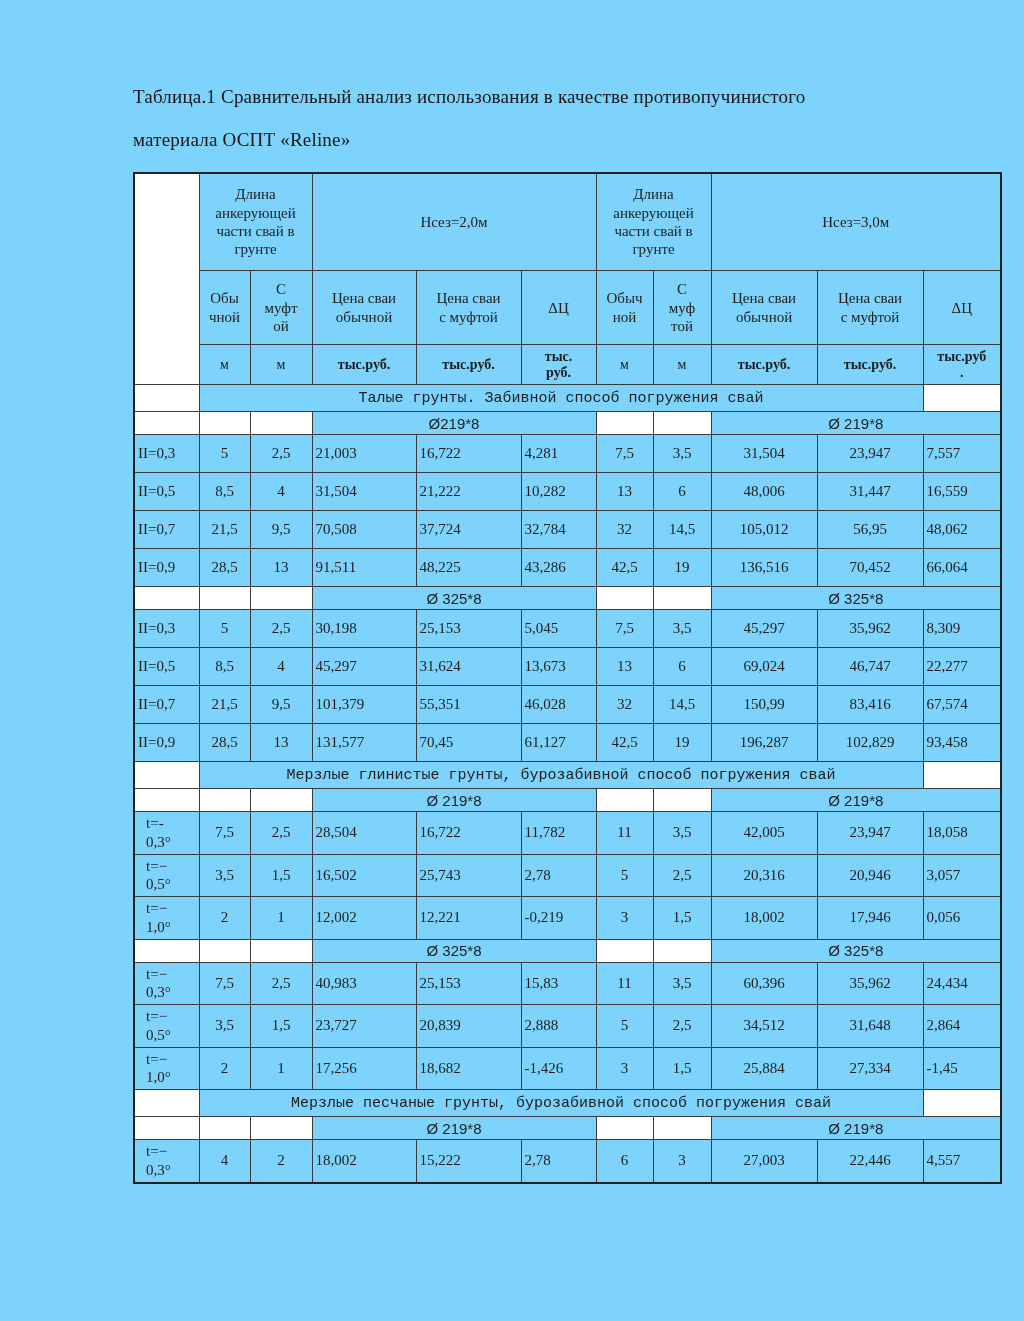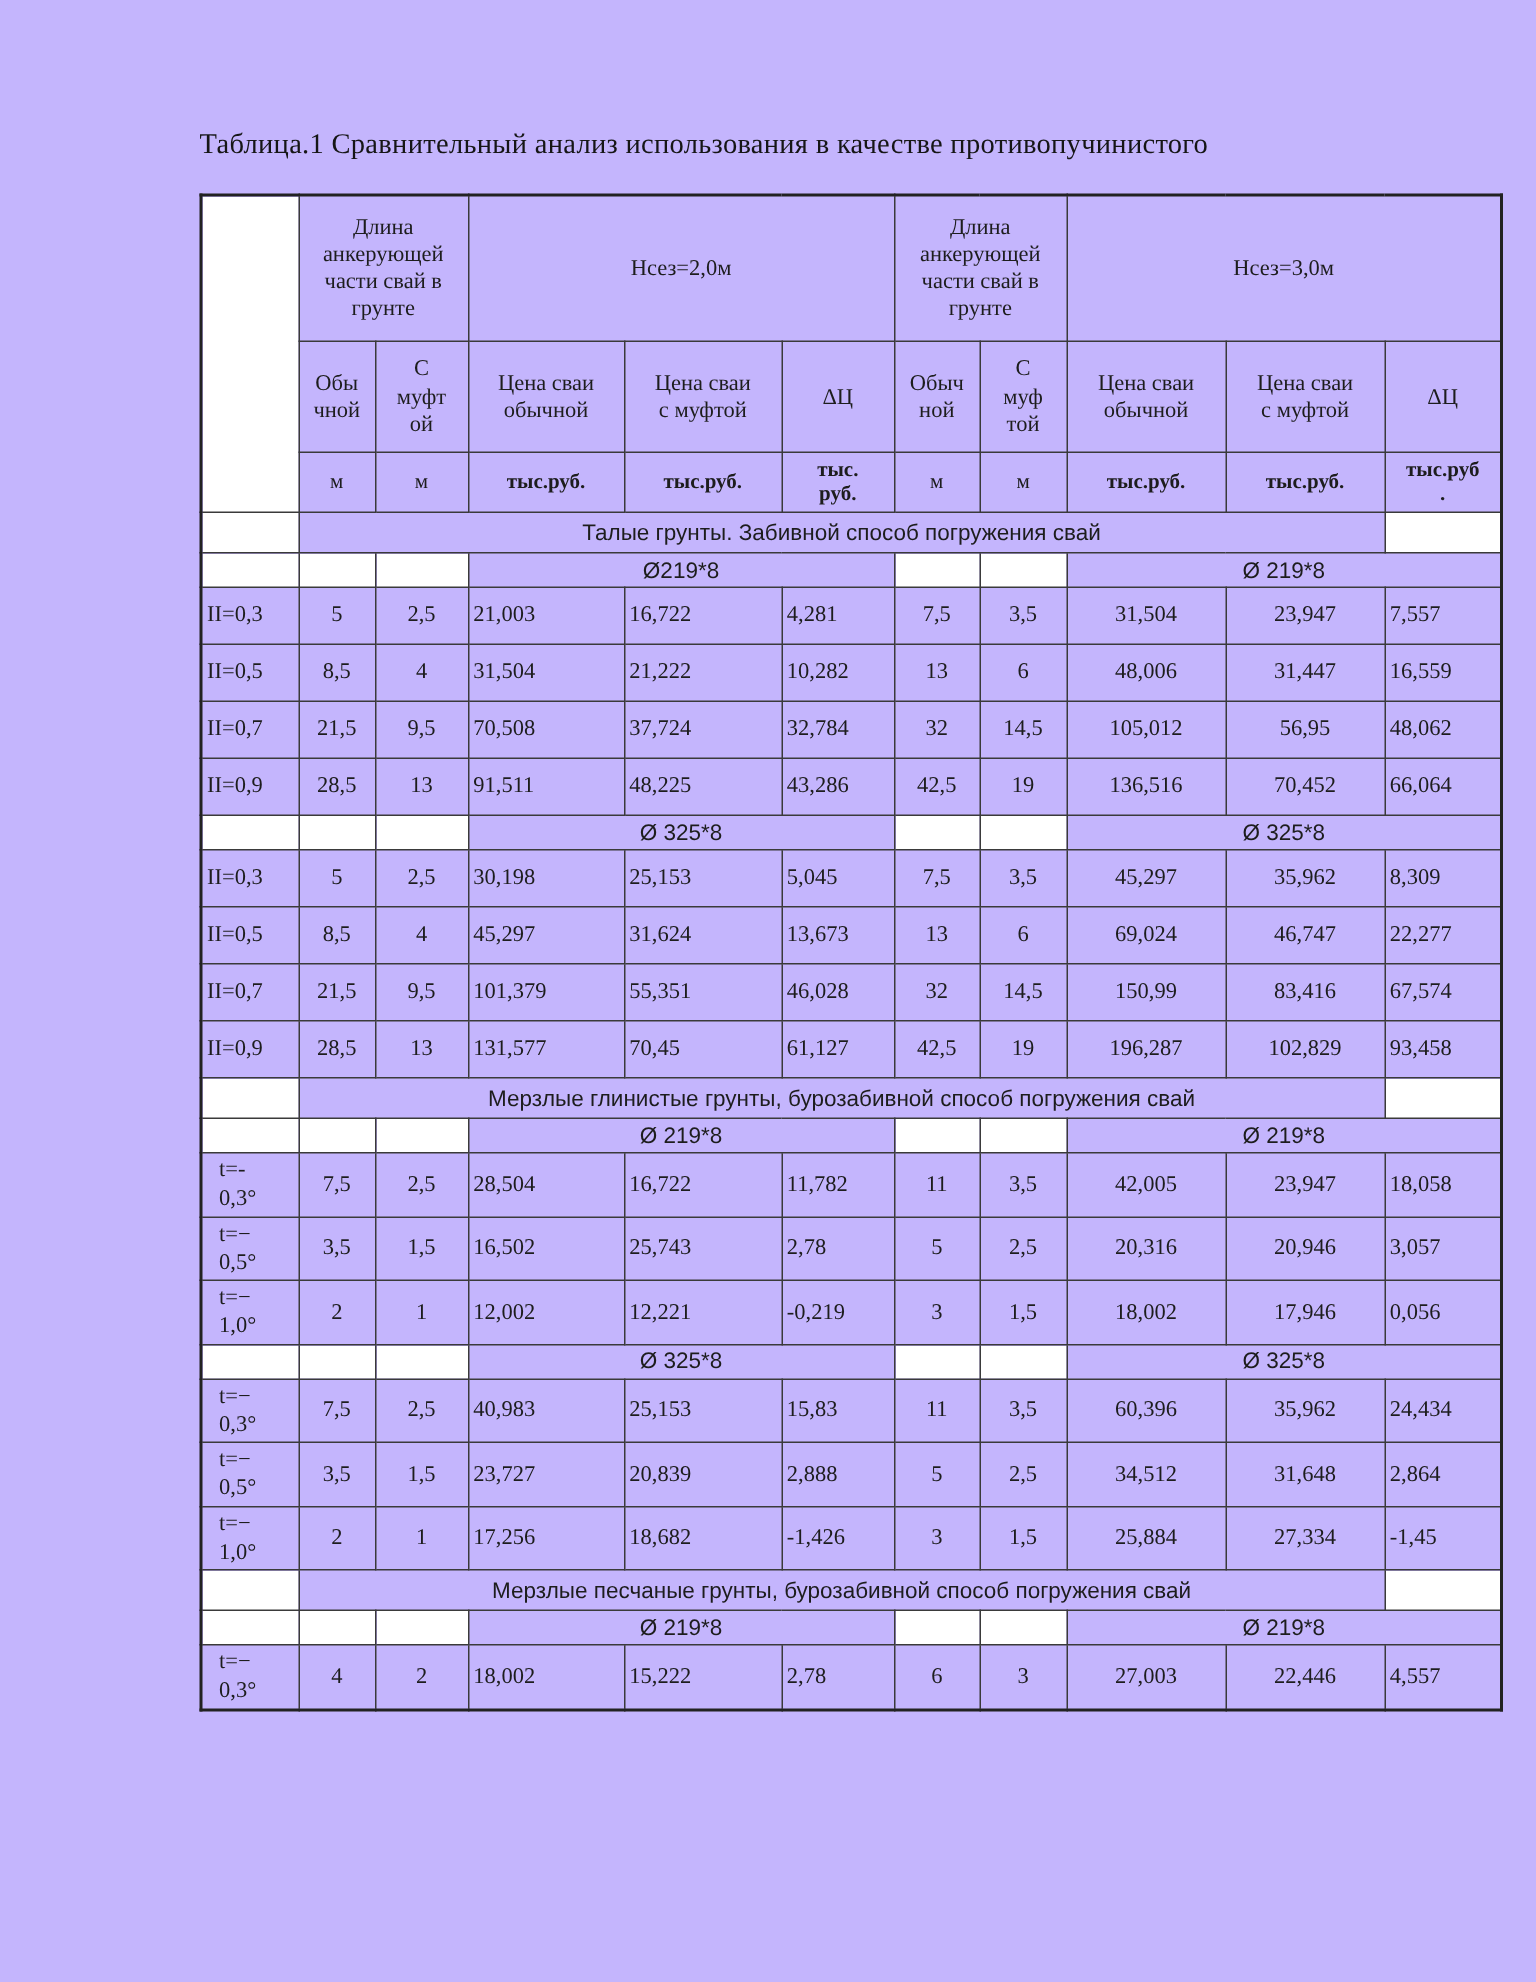--- a/index.html
+++ b/index.html
@@ -1,20 +1,20 @@
 <!DOCTYPE html>
 <html><head>
 <meta charset="utf-8">
 <style>
   html,body { margin:0; padding:0; background:#d9d9d9; }
   .page {
     position:relative;
     width:1024px; height:1321px;
     margin:0 auto;
-    background:#c4b5fd;
+    background:#7dd3fc;
     overflow:hidden;
     font-family:"Liberation Serif", serif;
     color:#1d1d1d;
   }
   .content { position:absolute; left:133px; top:86px; width:869px; }
   .doc-title { font-size:19px; line-height:1.15; color:#161616; }
   .doc-title .t-line { margin-bottom:21px; letter-spacing:0.2px; }
 
   table.cmp {
     border-collapse:collapse;
@@ -35,21 +35,21 @@
   thead th { font-weight:700; text-align:center; white-space:pre-line; font-size:15.5px; line-height:1.22; }
   tr.h1 { height:98px; }
   tr.h2 { height:74px; }
   tr.h3 { height:40px; }
   tr.h3 td { text-align:center; white-space:pre-line; font-size:14px; line-height:1.1; }
   tr.h3 td.u-bold { font-weight:700; }
   td.corner { background:#fff; }
 
   tr.section-row { height:27px; }
   td.section-title {
-    font-family:Liberation Sans, sans-serif;
+    font-family:Liberation Mono, monospace;
     font-weight:700; font-size:14.5px;
     text-align:center; padding:3px 2px;
   }
   tr.diameter-row { height:23px; }
   td.diameter {
     font-family:Liberation Sans, sans-serif;
     font-weight:700; font-size:14.5px;
     text-align:center; padding:1px 2px;
   }
   tr.data-row { height:38px; }
@@ -60,20 +60,21 @@
   td.empty-cell { background:#fff; }
 </style>
 </head>
 <body>
 
 <div class="page">
   <div class="content">
 
     <div class="doc-title">
       <div class="t-line">Таблица.1 Сравнительный анализ использования в качестве противопучинистого</div>
+      <div class="t-line">материала ОСПТ «Reline»</div>
     </div>
 
     <table class="cmp">
       <colgroup>
         <col style="width:65px">
           <col style="width:51px">
           <col style="width:62px">
         <col style="width:104px">
           <col style="width:105px">
           <col style="width:75px">

